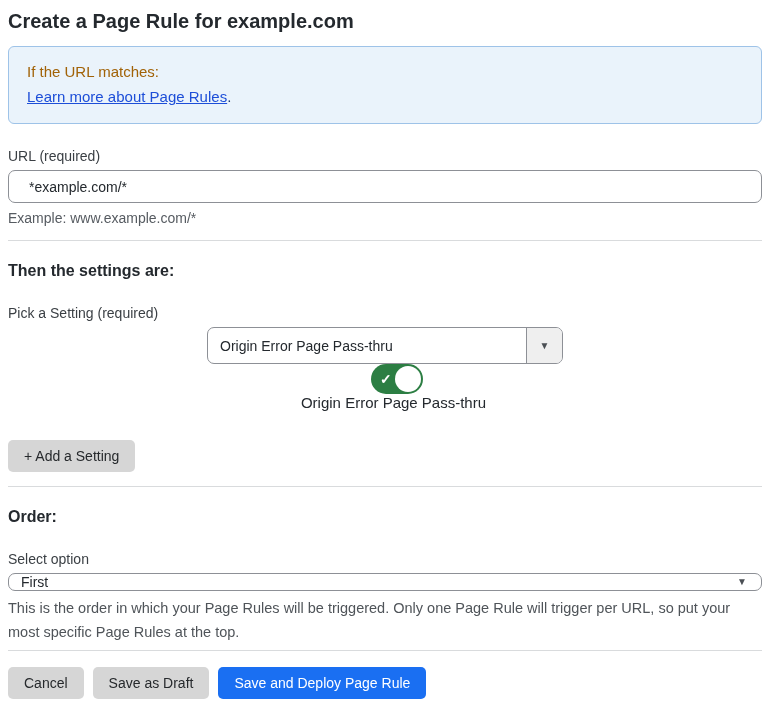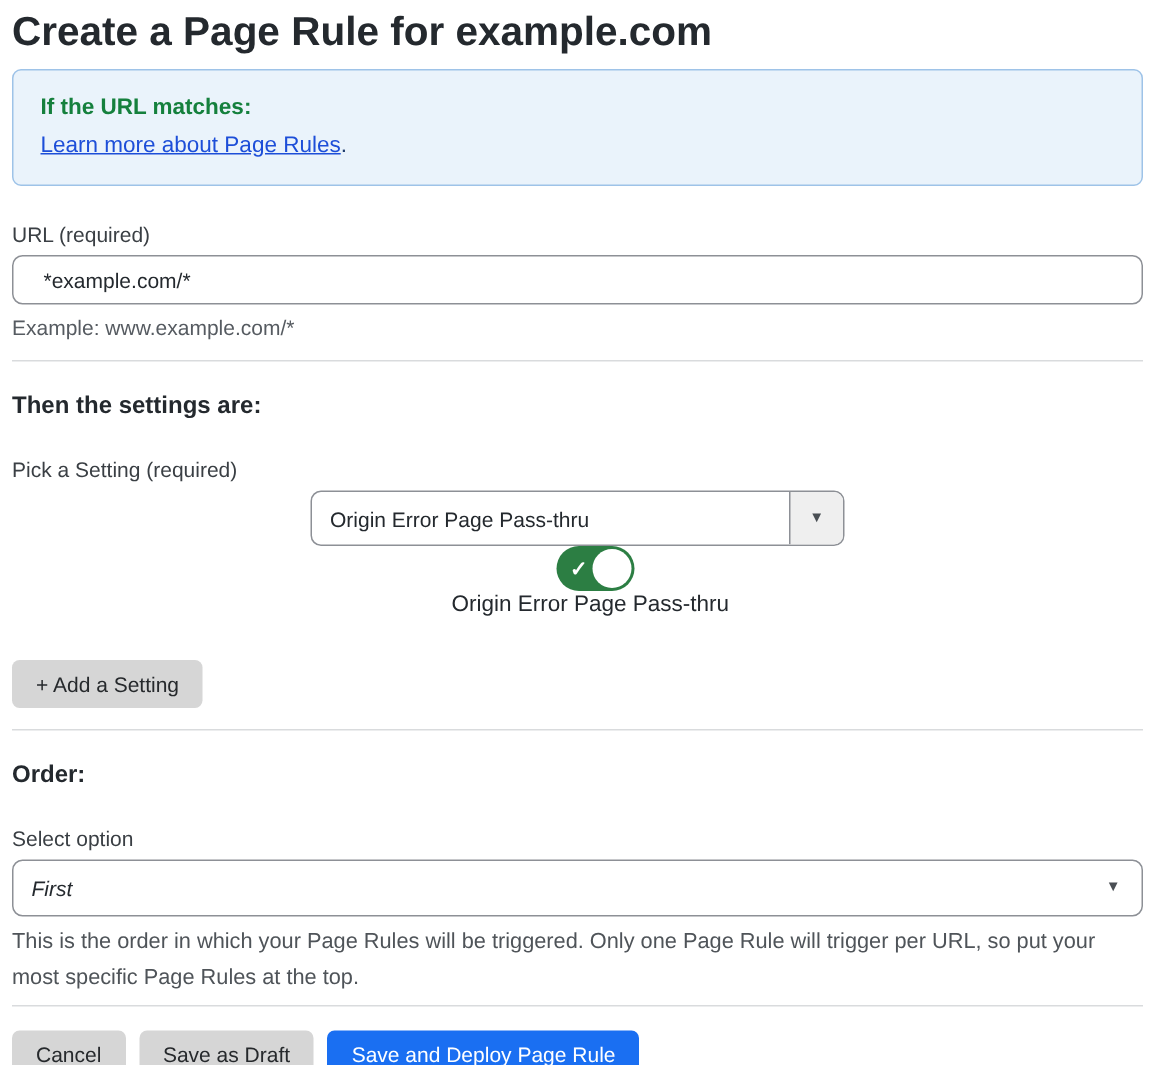--- a/index.html
+++ b/index.html
@@ -6,39 +6,39 @@
   html, body { background: #ffffff; }
   body {
     width: 770px;
     height: 710px;
     font-family: "Liberation Sans", sans-serif;
     color: #24292e;
     padding: 8px 8px 0 8px;
     overflow: hidden;
   }
   .page-title {
-    font-size: 27px;
+    font-size: 20px;
     line-height: 26px;
     font-weight: 700;
     color: #24292e;
   }
   
   .info-box {
     margin-top: 12px;
     background: #eaf3fb;
     border: 1px solid #9ec3e8;
     border-radius: 6px;
     padding: 13px 18px 14px 18px;
     color: #1e3a6d;
     font-size: 15px;
   }
   .info-heading {
-    font-weight: 700;
+    font-weight: 400;
     line-height: 24px;
-    color: #15803d;
+    color: #a16207;
   }
   .info-body {
     line-height: 25px;
     max-width: 700px;
   }
   .info-link-line { line-height: 25px; }
   .info-link {
     color: #1d4ed8;
     text-decoration: underline;
     cursor: pointer;
@@ -188,31 +188,30 @@
     background: #1a6ff2;
     color: #ffffff;
   }
   .add-setting-btn { margin-top: 29px; }
 
   
   .select-control {
     margin-top: 5px;
     position: relative;
     width: 100%;
-    height: 38px;
+    height: 18px;
     border: 1px solid #8d9096;
     border-radius: 7px;
     background: #ffffff;
     display: flex;
     align-items: center;
     padding-left: 12px;
     font-size: 14px;
     color: #24292e;
     cursor: pointer;
-    font-style: italic;
   }
   .select-arrow {
     position: absolute;
     right: 14px;
     top: 50%;
     transform: translateY(-50%);
   }
   .order-hint {
     margin-top: 5px;
     font-size: 14.5px;

